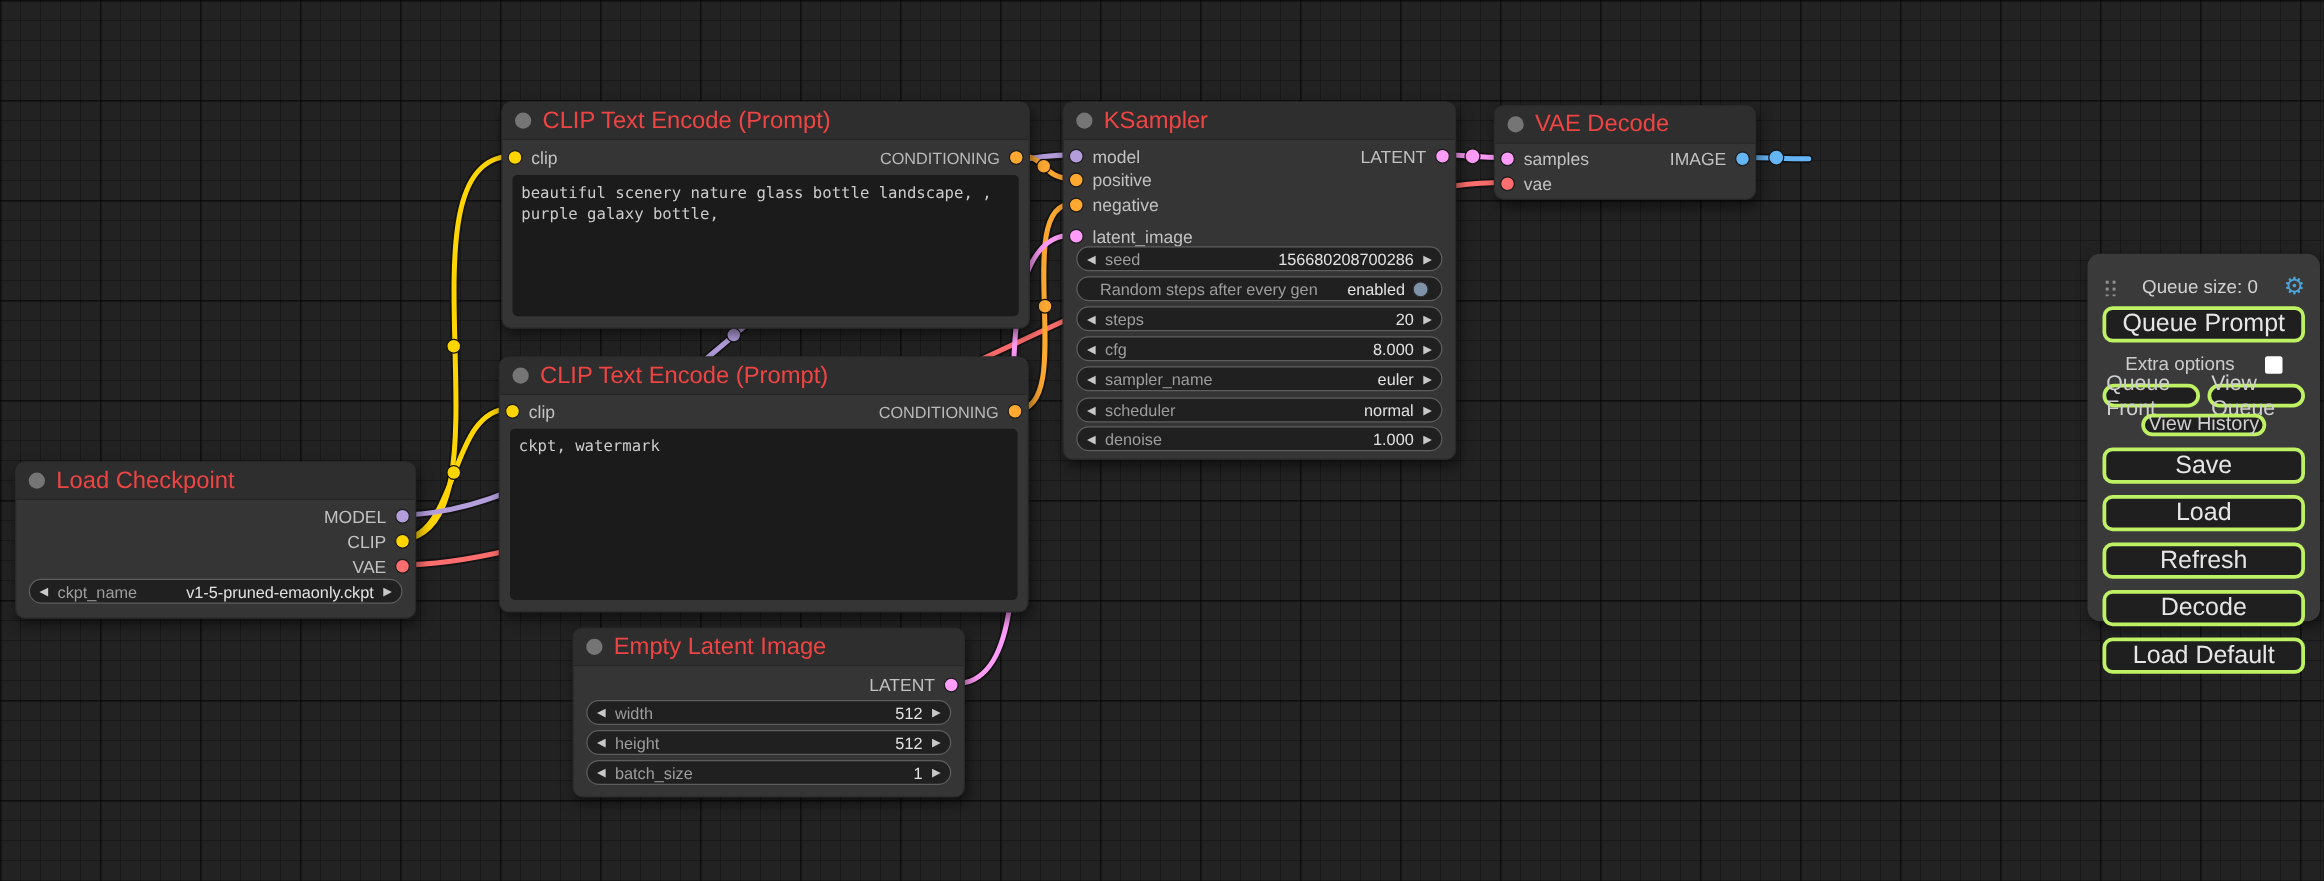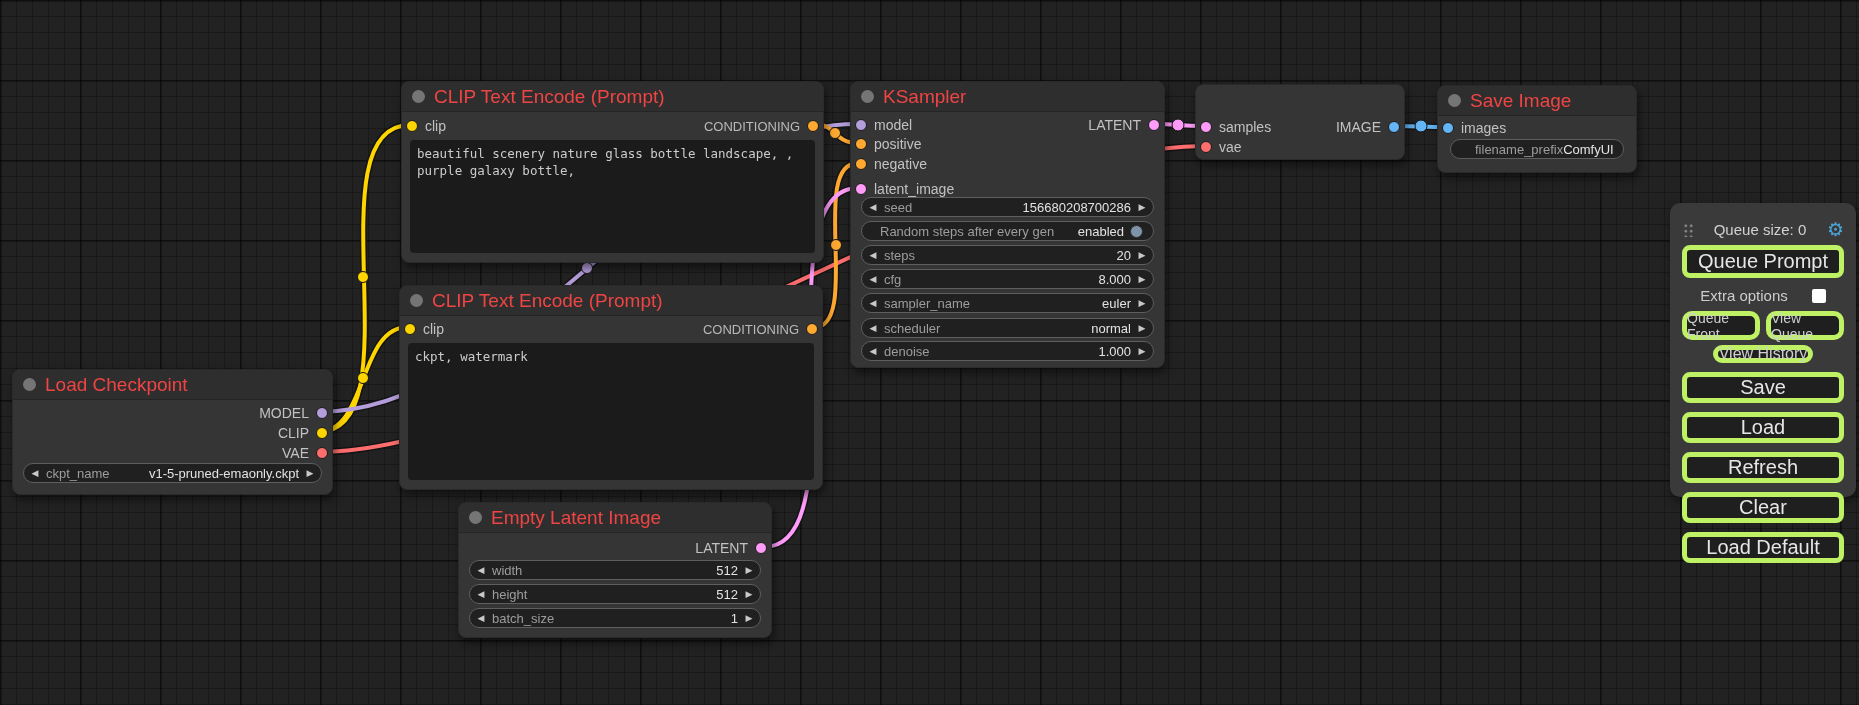--- a/index.html
+++ b/index.html
@@ -52,29 +52,29 @@
     background:#3a3a3a; border-radius:10px; box-shadow:2px 4px 10px rgba(0,0,0,.5);
     padding:17px 12px; display:flex; flex-direction:column; align-items:center;
   }
   .qhead { width:100%; display:flex; align-items:center; margin-bottom:4px; }
   .drag-dots { width:11px; height:15px; flex:0 0 auto;
     background-image:radial-gradient(#909090 1.1px, transparent 1.6px);
     background-size:5.5px 5.5px; background-position:1px 1px; }
   .qsize { flex:1; text-align:center; color:#d2d2d2; font-size:15px; }
   .gear { color:#4da4d9; font-size:19px; line-height:19px; flex:0 0 auto; cursor:pointer; }
   .qbtn {
-    background:#1f1f1f; border:5px solid #bef264; color:#e6e6e6; border-radius:8px;
+    background:#1f1f1f; border:3px solid #bef264; color:#e6e6e6; border-radius:8px;
     width:100%; display:flex; align-items:center; justify-content:center; cursor:pointer;
   }
   .qbtn.big { height:31px; font-size:20px; margin-top:9px; }
   .qbtn.prompt { height:34px; font-size:20px; margin-top:2px; }
   .extra-row { display:flex; align-items:center; gap:24px; margin-top:9px; color:#cccccc; font-size:15px; }
   .checkbox { width:14px; height:14px; background:#ffffff; border-radius:2px; cursor:pointer; }
   .small-row { display:flex; gap:6px; width:100%; margin-top:7px; }
-  .qbtn.small { height:29px; font-size:14px; color:#cfcfcf; border-radius:10px; flex:1; margin:0; }
+  .qbtn.small { height:19px; font-size:17px; color:#cfcfcf; border-radius:10px; flex:1; margin:0; }
   .qbtn.history { width:100px; height:18px; font-size:16px; color:#cfcfcf; border-radius:10px; margin-top:5px; }
   .spacer { height:12px; }
 </style>
 </head>
 <body>
 
 <div id="canvas">
 
   <svg class="links" width="1859" height="705">
     <g fill="none" stroke="#141414" stroke-width="7" stroke-linecap="round">
@@ -230,48 +230,38 @@
     </div>
     <div class="widget" style="top:259px">
       <span class="arrow">◀</span>
       <span class="wlabel">denoise</span>
       <span class="wvalue">1.000</span>
       <span class="arrow">▶</span>
     </div>
   </div>
 
   <div class="node" style="left:1195px;top:84px;width:210px;height:76px">
+    <div class="ntitle">
+      <span class="tdot"></span>
+      <span class="ttext">VAE Decode</span>
+    </div>
     <div class="slot in" style="top:33px">
       <span class="sdot" style="background: rgb(255, 156, 249);"></span>
       <span>samples</span>
     </div>
     <div class="slot in" style="top:53px">
       <span class="sdot" style="background: rgb(255, 110, 110);"></span>
       <span>vae</span>
     </div>
     <div class="slot out" style="top:33px">
       <span class="sdot" style="background: rgb(100, 181, 246);"></span>
       <span>IMAGE</span>
     </div>
   </div>
 
-  <div class="node" style="left:1437px;top:85px;width:200px;height:88px">
-    <div class="ntitle">
-      <span class="tdot"></span>
-      <span class="ttext">Save Image</span>
-    </div>
-    <div class="slot in" style="top:33px">
-      <span class="sdot" style="background: rgb(100, 181, 246);"></span>
-      <span>images</span>
-    </div>
-    <div class="widget noarrow" style="top:53px;left:12px;right:12px">
-      <span class="wlabel" style="margin-left:14px">filename_prefix</span>
-      <span class="wvalue" style="margin-right:14px">ComfyUI</span>
-    </div>
-  </div>
 
   <div class="node" style="left:458px;top:502px;width:314px;height:136px">
     <div class="ntitle">
       <span class="tdot"></span>
       <span class="ttext">Empty Latent Image</span>
     </div>
     <div class="slot out" style="top:36px">
       <span class="sdot" style="background: rgb(255, 156, 249);"></span>
       <span>LATENT</span>
     </div>
@@ -308,17 +298,17 @@
     </div>
     <div class="small-row">
       <div class="qbtn small">Queue Front</div>
       <div class="qbtn small">View Queue</div>
     </div>
     <div class="qbtn history">View History</div>
     <div class="spacer"></div>
     <div class="qbtn big">Save</div>
     <div class="qbtn big">Load</div>
     <div class="qbtn big">Refresh</div>
-    <div class="qbtn big">Clear</div>
+    <div class="qbtn big">Decode</div>
     <div class="qbtn big">Load Default</div>
   </div>
 
 </div>
 
 </body></html>

